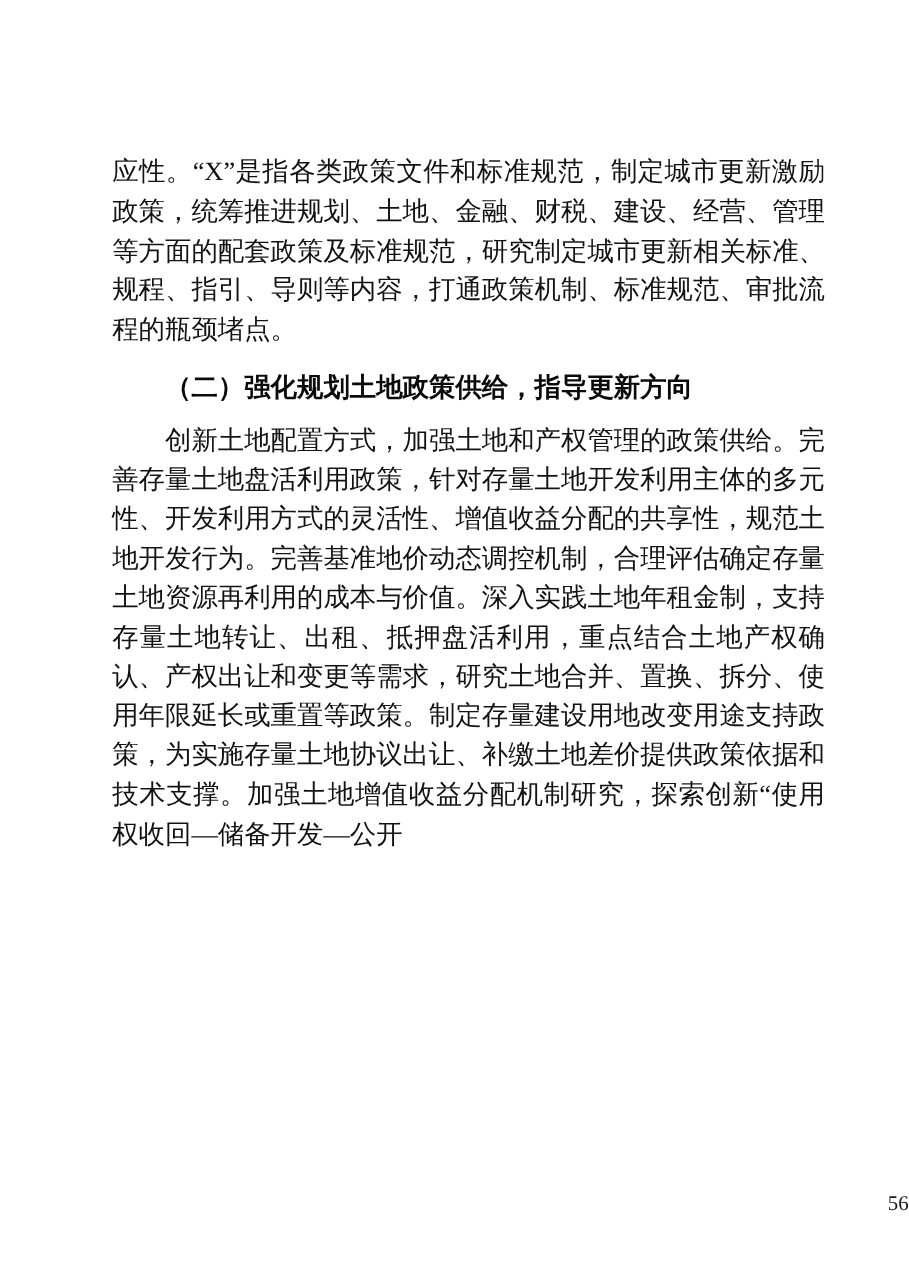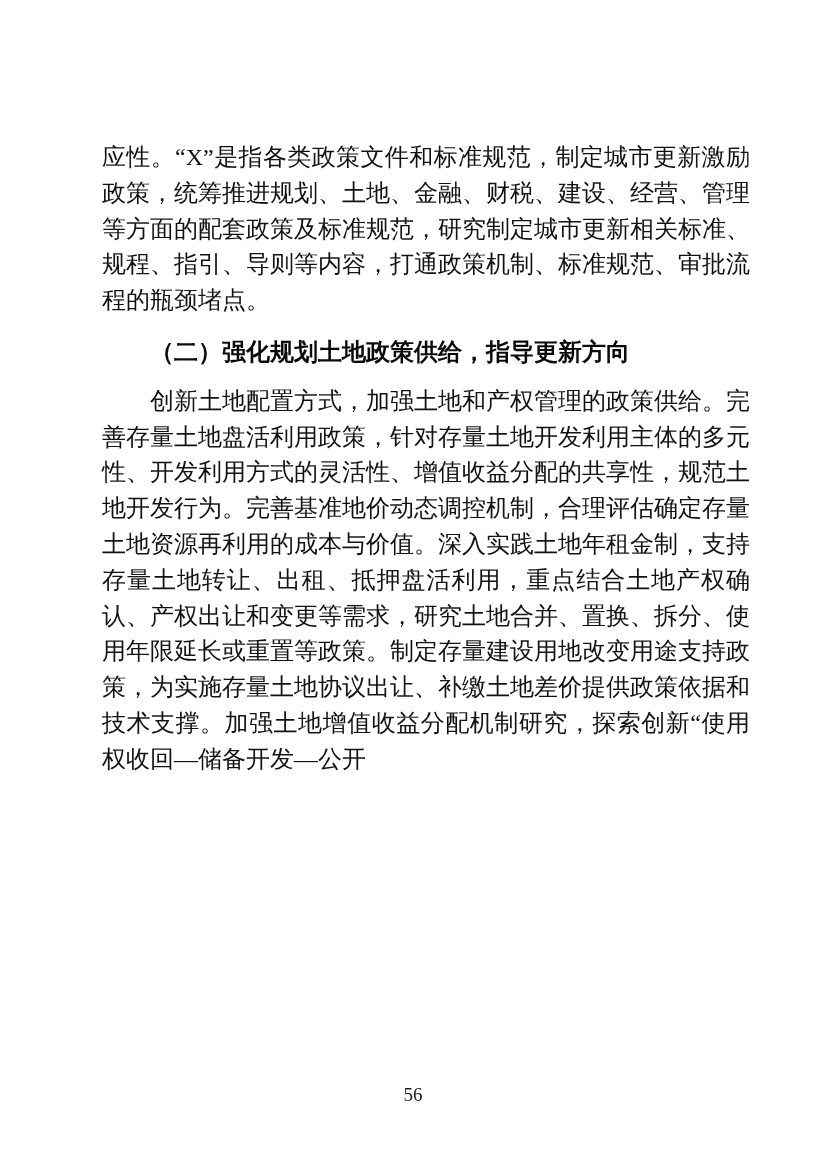--- a/index.html
+++ b/index.html
@@ -34,29 +34,29 @@
   }
   .para.no-indent {
     text-indent: 0;
   }
   .heading {
     margin: 16px 0 13px 0;
     font-size: 24px;
     line-height: 35.8px;
     font-weight: 700;
     text-indent: 2em;
-    font-family: Liberation Serif, serif;
+    font-family: Liberation Sans, sans-serif;
     color: #0a0a0a;
   }
   .page-number {
     position: absolute;
     top: 1083px;
     left: 0;
     width: 826px;
-    text-align: center;
+    text-align: right;
     font-size: 19px;
     line-height: 24px;
     color: #1a1a1a;
   }
 </style>
 </head>
 <body>
 
 <div class="doc-page">
   <div class="doc-body">

